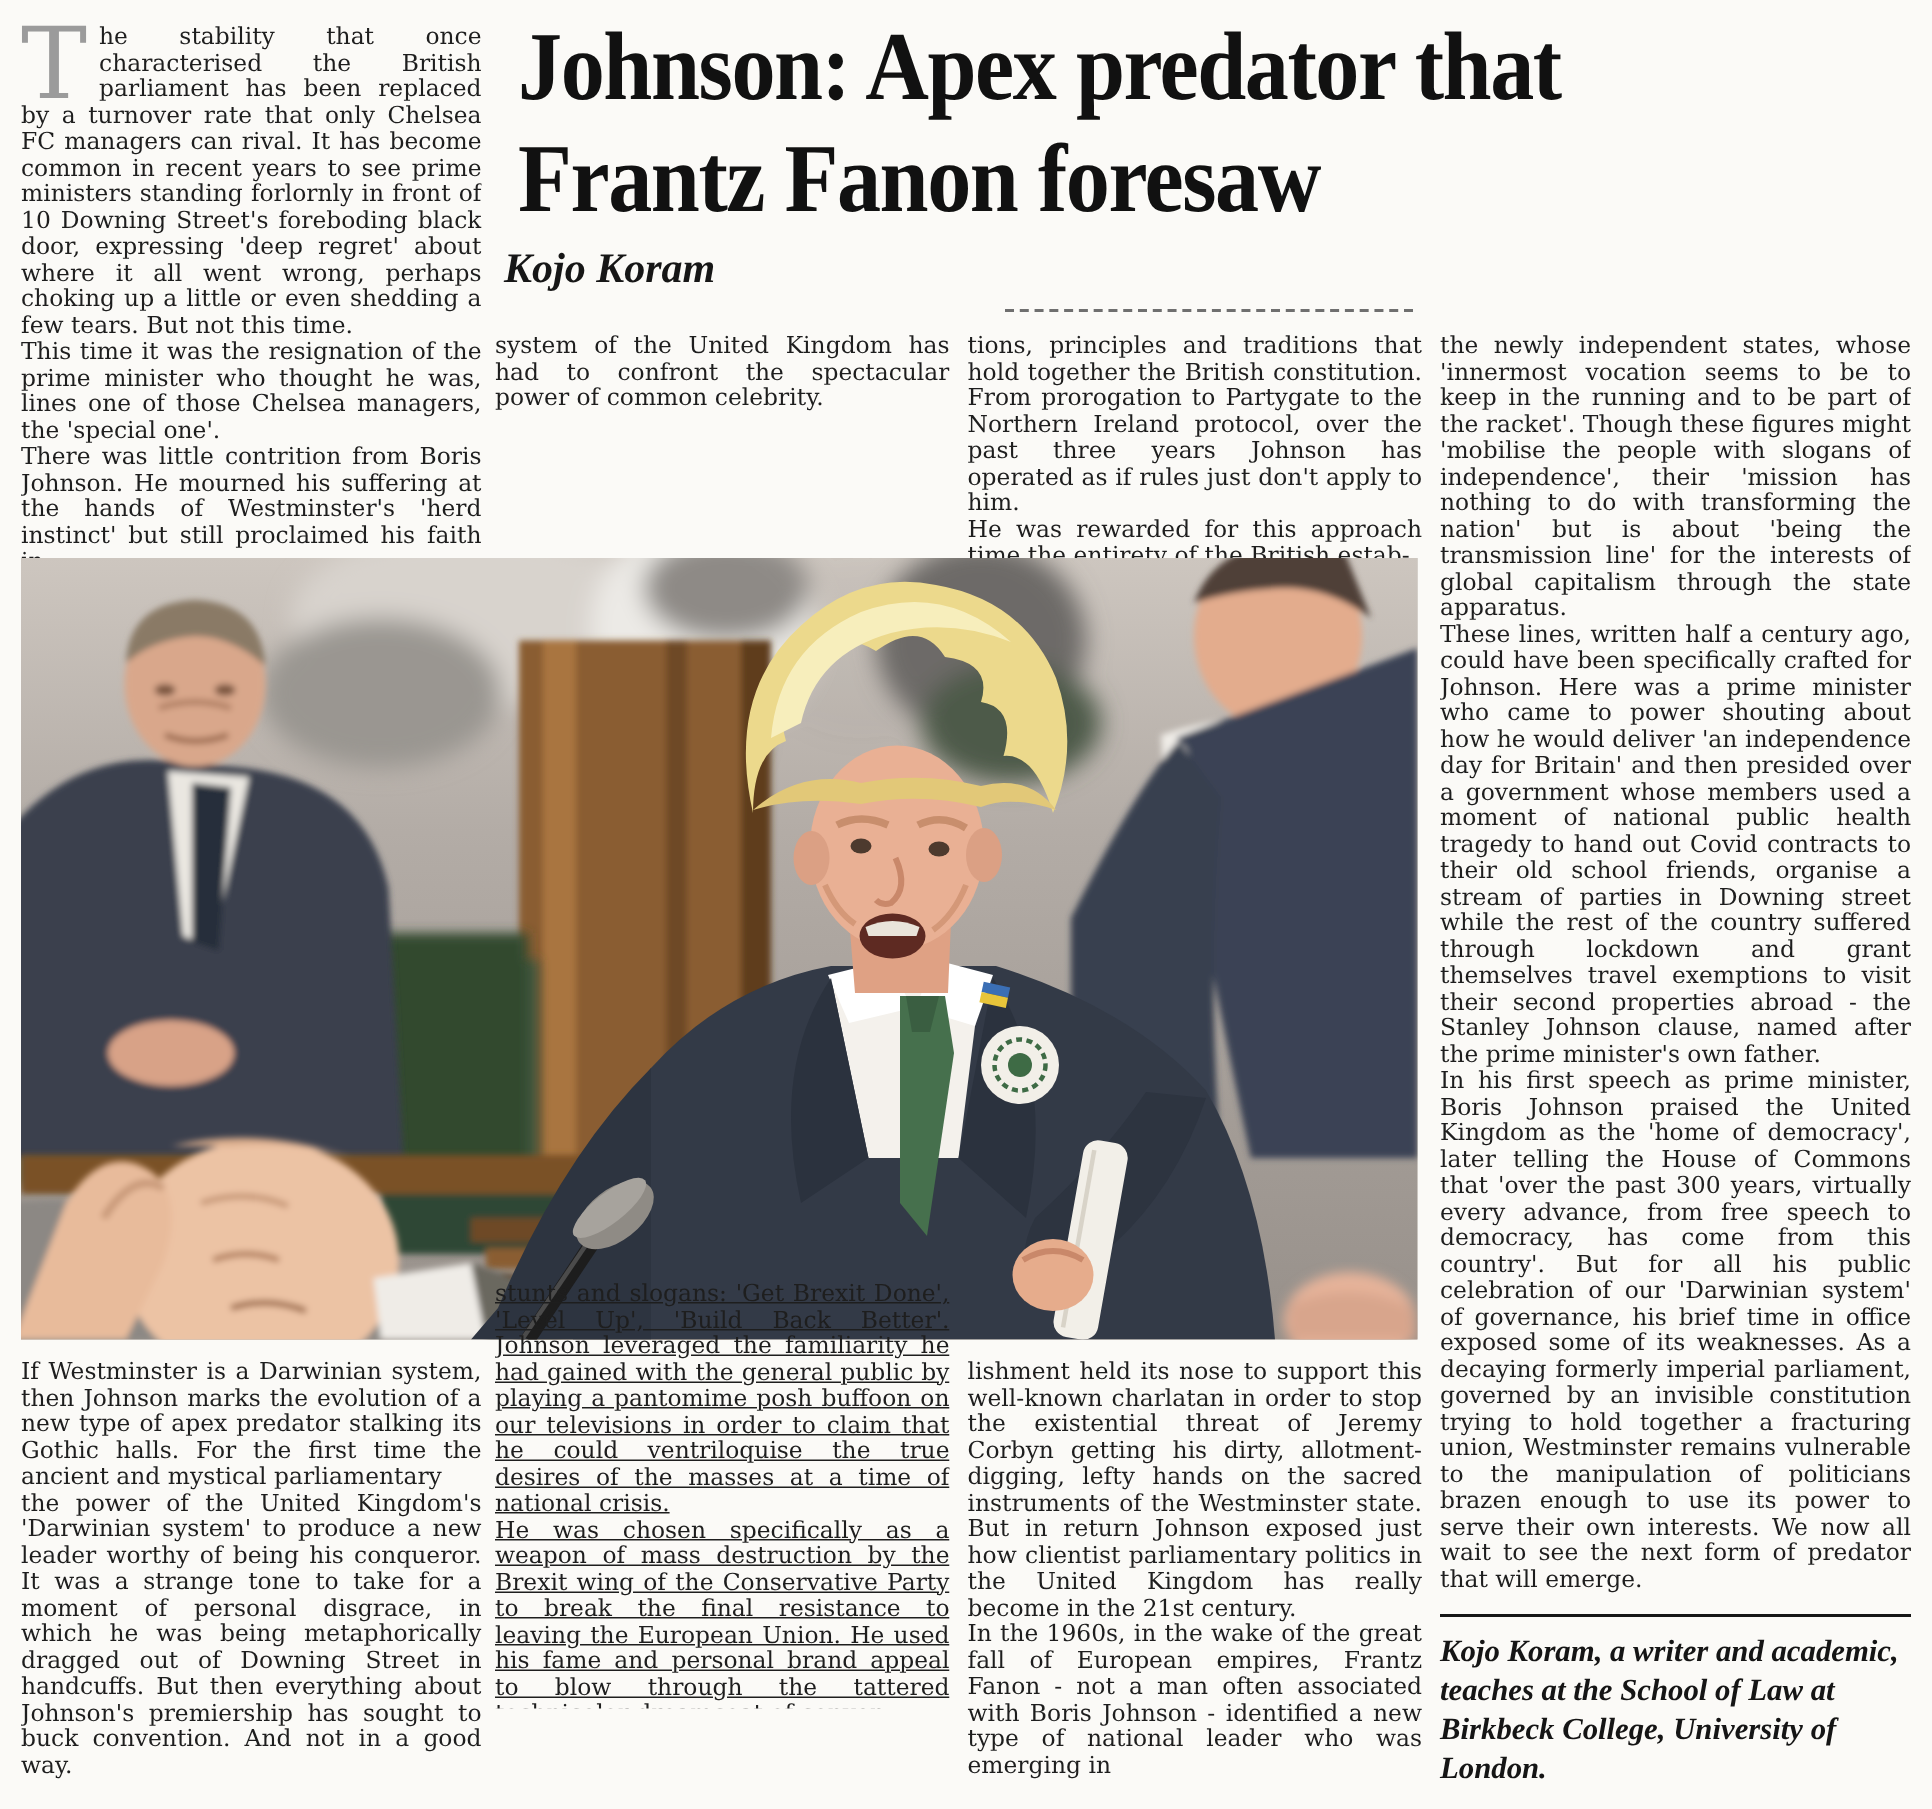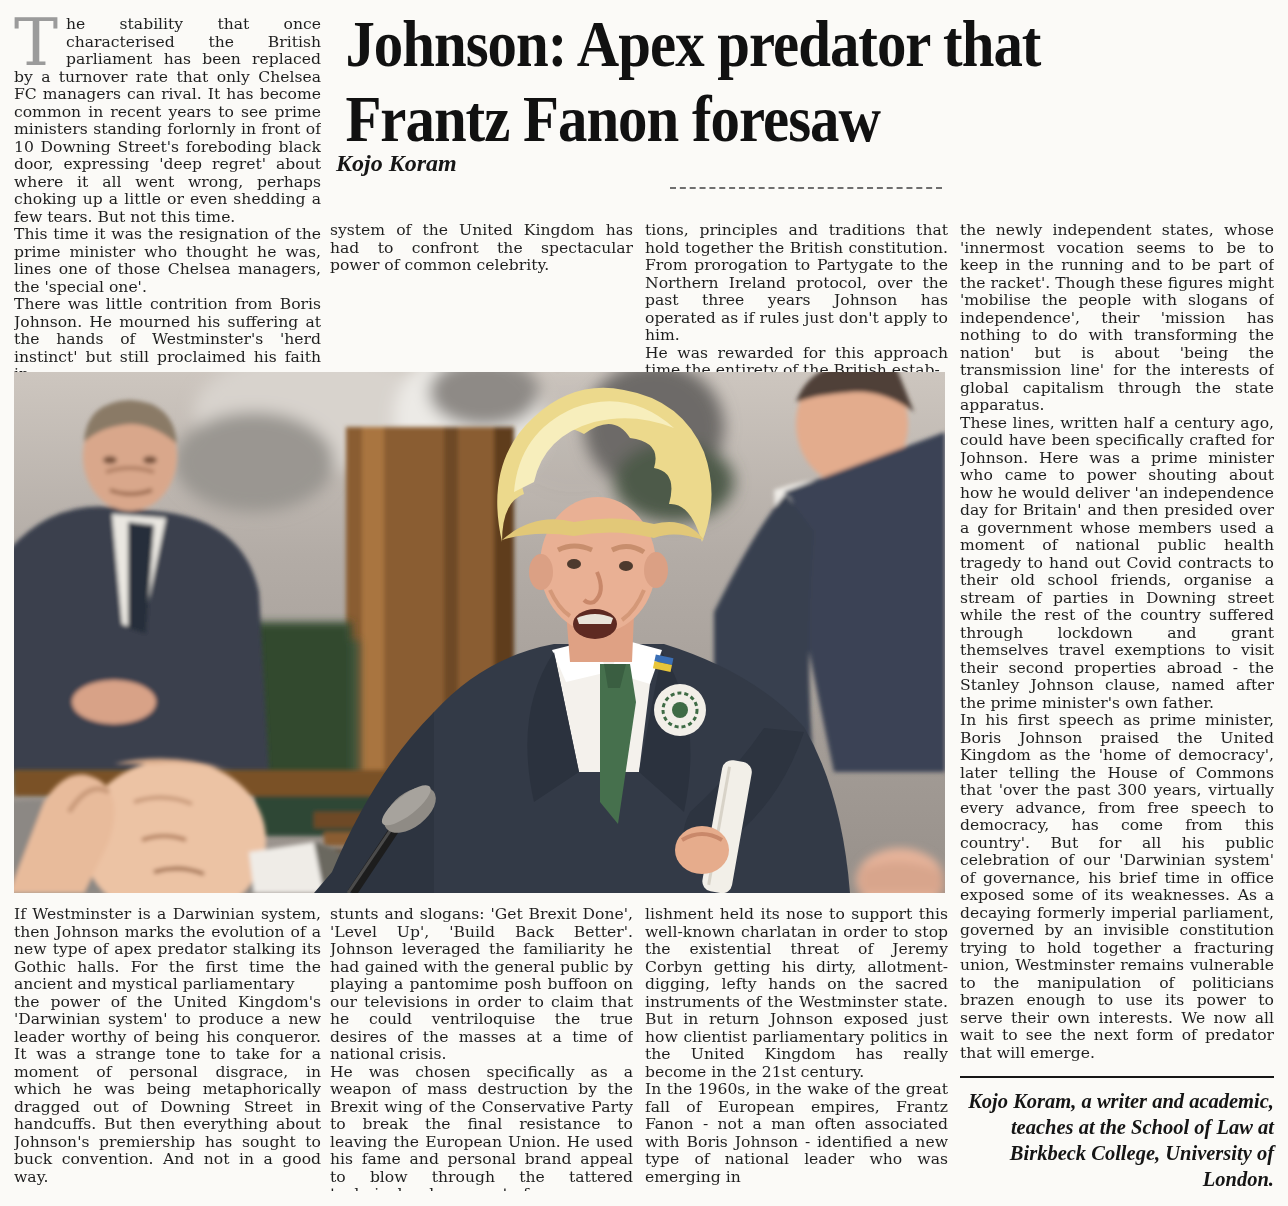--- a/index.html
+++ b/index.html
@@ -40,25 +40,25 @@
     font-weight:700;
     font-size:60px;
     line-height:69px;
     letter-spacing:-1px;
     color:#111;
     transform:scale(0.98,1.08);
     transform-origin:center top;
   }
   .headline span{display:block;}
   .byline{
-    margin:4px 0 0 0;
+    margin:18px 0 0 0;
     font-family:"Liberation Serif", serif;
     font-style:italic;
     font-weight:700;
-    font-size:24px;
+    font-size:28px;
     color:#161616;
   }
   .byline-rule{
     width:272px;
     margin:10px auto 0 auto;
     border:0;
     border-top:2px dashed #6f6f6f;
   }
   .photo{
     position:absolute;
@@ -74,21 +74,21 @@
   .bio-rule{
     border:0;border-top:2.5px solid #161616;
     margin:14px 0 10px 0;width:100%;
   }
   .author-bio{
     font-family:"Liberation Serif", serif;
     font-style:italic;
     font-weight:700;
     font-size:20.5px;
     line-height:26px;
-    text-align:right;
+    text-align:left;
     color:#151515;
   }
 </style>
 </head>
 <body>
 
 <div class="page">
 
   <div class="headline-wrap">
     <h1 class="headline">
@@ -289,21 +289,21 @@
     </div>
     <hr class="bio-rule">
     <div class="author-bio">Kojo Koram, a writer and academic, teaches at the School of Law at Birkbeck College, University of London.</div>
   </div>
 
   <div class="bodycol" style="left:14px;top:906px;width:307px;height:285px;">
     <p>If Westminster is a Darwinian system, then Johnson marks the evolution of a new type of apex predator stalking its Gothic halls. For the first time the ancient and mystical parliamentary</p>
     <p>the power of the United Kingdom's 'Darwinian system' to produce a new leader worthy of being his conqueror. It was a strange tone to take for a moment of personal disgrace, in which he was being metaphorically dragged out of Downing Street in handcuffs. But then everything about Johnson's premiership has sought to buck convention. And not in a good way.</p>
   </div>
 
-  <div class="bodycol" style="left:330px;top:906px;width:303px;height:285px;">
+  <div class="bodycol" style="left:330px;top:854px;width:303px;height:285px;text-decoration:underline;">
     <p>stunts and slogans: 'Get Brexit Done', 'Level Up', 'Build Back Better'. Johnson leveraged the familiarity he had gained with the general public by playing a pantomime posh buffoon on our televisions in order to claim that he could ventriloquise the true desires of the masses at a time of national crisis.</p>
     <p>He was chosen specifically as a weapon of mass destruction by the Brexit wing of the Conservative Party to break the final resistance to leaving the European Union. He used his fame and personal brand appeal to blow through the tattered technicolor dreamcoat of conven-</p>
   </div>
 
   <div class="bodycol" style="left:645px;top:906px;width:303px;height:285px;">
     <p>lishment held its nose to support this well-known charlatan in order to stop the existential threat of Jeremy Corbyn getting his dirty, allotment-digging, lefty hands on the sacred instruments of the Westminster state. But in return Johnson exposed just how clientist parliamentary politics in the United Kingdom has really become in the 21st century.</p>
     <p>In the 1960s, in the wake of the great fall of European empires, Frantz Fanon - not a man often associated with Boris Johnson - identified a new type of national leader who was emerging in</p>
   </div>
 
 </div>

